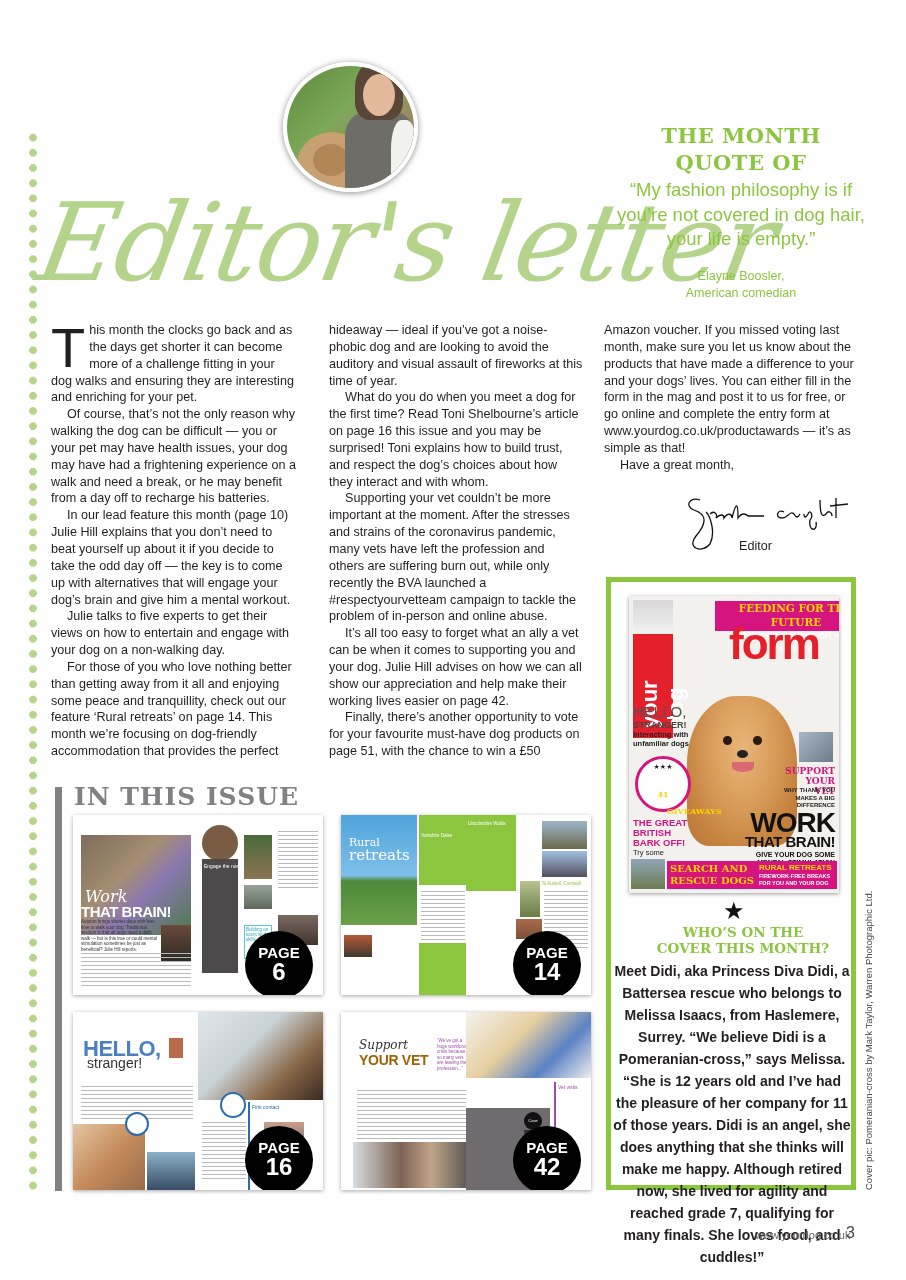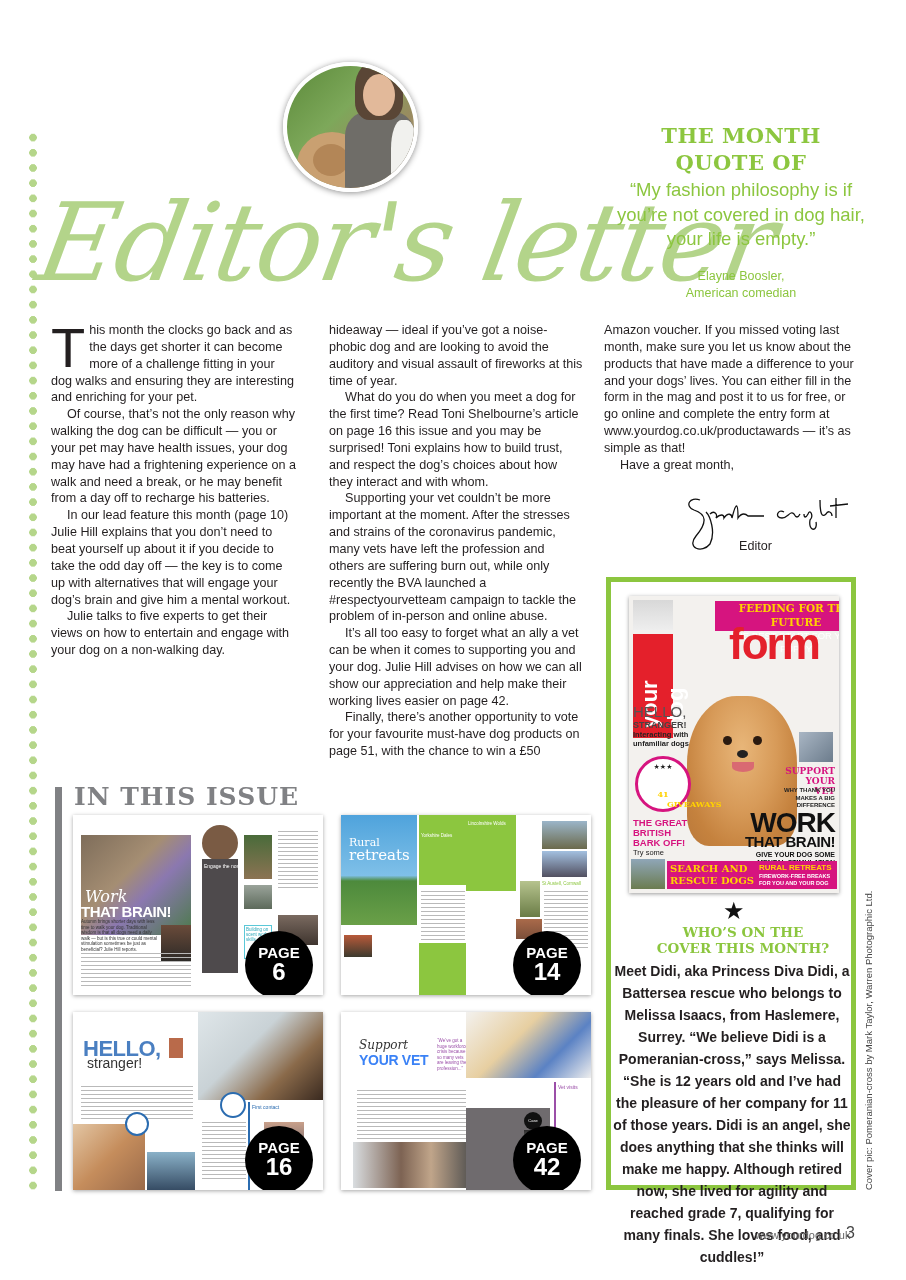--- a/index.html
+++ b/index.html
@@ -122,20 +122,21 @@
     <div>Elayne Boosler,</div>
     <div>American comedian</div>
   </div>
 </div>
 
 <div class="col col1">
   <p class="first"><span class="dropcap">T</span><span>his month the clocks go back and as the days get shorter it can become more of a challenge fitting in your dog walks and ensuring they are interesting and enriching for your pet.</span></p>
   <p>Of course, that’s not the only reason why walking the dog can be difficult — you or your pet may have health issues, your dog may have had a frightening experience on a walk and need a break, or he may benefit from a day off to recharge his batteries.</p>
   <p>In our lead feature this month (page 10) Julie Hill explains that you don’t need to beat yourself up about it if you decide to take the odd day off — the key is to come up with alternatives that will engage your dog’s brain and give him a mental workout.</p>
   <p>Julie talks to five experts to get their views on how to entertain and engage with your dog on a non-walking day.</p>
+  <p>For those of you who love nothing better than getting away from it all and enjoying some peace and tranquillity, check out our feature ‘Rural retreats’ on page 14. This month we’re focusing on dog-friendly accommodation that provides the perfect</p>
 </div>
 
 <div class="col col2">
   <p class="first">hideaway — ideal if you’ve got a noise-phobic dog and are looking to avoid the auditory and visual assault of fireworks at this time of year.</p>
   <p>What do you do when you meet a dog for the first time? Read Toni Shelbourne’s article on page 16 this issue and you may be surprised! Toni explains how to build trust, and respect the dog’s choices about how they interact and with whom.</p>
   <p>Supporting your vet couldn’t be more important at the moment. After the stresses and strains of the coronavirus pandemic, many vets have left the profession and others are suffering burn out, while only recently the BVA launched a #respectyourvetteam campaign to tackle the problem of in-person and online abuse.</p>
   <p>It’s all too easy to forget what an ally a vet can be when it comes to supporting you and your dog. Julie Hill advises on how we can all show our appreciation and help make their working lives easier on page 42.</p>
   <p>Finally, there’s another opportunity to vote for your favourite must-have dog products on page 51, with the chance to win a £50</p>
 </div>
 
@@ -231,21 +232,21 @@
   </div>
   <div class="badge" style="left:172px; top:114px;">
     <span class="b1">PAGE</span>
     <span class="b2">16</span>
   </div>
 </div>
 
 <div class="spread" style="left:341px; top:1012px; width:250px; height:178px;">
   <div class="pg" style="left:8px; width:125px; background:#fff;">
     <div style="position:absolute;left:10px;top:26px;font-family:'DejaVu Serif',serif;font-style:italic;font-size:12px;color:#333;">Support</div>
-    <div style="position:absolute;left:10px;top:40px;font-weight:bold;font-size:14px;color:#3b82f6;letter-spacing:-0.3px;">YOUR VET</div>
+    <div style="position:absolute;left:10px;top:40px;font-weight:bold;font-size:14px;color:#a16207;letter-spacing:-0.3px;">YOUR VET</div>
     <div style="position:absolute;left:88px;top:26px;width:34px;height:40px;font-size:4.5px;color:#9b4fa8;line-height:5.5px;">“We’ve got a huge workforce crisis because so many vets are leaving the profession...”</div>
     <div class="txtlines" style="left:8px;top:78px;width:112px;height:50px;"></div>
     <div style="position:absolute;left:4px;top:130px;width:120px;height:46px;background:linear-gradient(90deg,#d9dde0,#7d6353 40%,#c0a58a 65%,#4d4d4d);"></div>
   </div>
   <div class="pg" style="left:125px; width:125px; background:#fff;">
     <div style="position:absolute;left:0;top:0;width:125px;height:66px;background:linear-gradient(135deg,#f3f1ee,#e7cfa1 40%,#5b82c4 70%,#eee);"></div>
     <div style="position:absolute;left:0;top:96px;width:84px;height:82px;background:#6f6b6e;"></div>
     <div style="position:absolute;left:58px;top:100px;width:18px;height:18px;border-radius:50%;background:#111;color:#fff;font-size:4px;text-align:center;line-height:18px;">Case study</div>
     <div style="position:absolute;left:58px;top:118px;width:22px;height:28px;background:linear-gradient(#2b2a2a,#f0ede8);"></div>
     <div style="position:absolute;left:88px;top:70px;width:37px;height:108px;border-left:2px solid #9b4fa8;"></div>
@@ -275,21 +276,21 @@
       <div class="eye2"></div>
       <div class="nose"></div>
       <div class="tongue"></div>
     </div>
     <div class="c-hello">HELLO,</div>
     <div class="c-stranger">STRANGER!</div>
     <div class="c-inter" style="width:56px;">Interacting with unfamiliar dogs</div>
     <div class="giveaway">
       <span class="gs" style="margin-top:4px;">★★★</span>
       <span class="g1" style="margin-top:18px;">41</span>
-      <span class="g1" style="margin-top:0;padding-left:29px;">GIVEAWAYS</span>
+      <span class="g1" style="margin-top:7px;padding-left:29px;">GIVEAWAYS</span>
     </div>
     <div class="c-bark" style="width:60px;">THE GREAT BRITISH BARK OFF!</div>
     <div class="c-bark2" style="width:50px;">Try some canine cookery</div>
     <div class="thumb-vet"></div>
     <div class="c-vet" style="width:50px;">SUPPORT YOUR VET</div>
     <div class="c-vet2" style="width:52px;">WHY THANK YOU MAKES A BIG DIFFERENCE</div>
     <div class="c-work">WORK</div>
     <div class="c-brain">THAT BRAIN!</div>
     <div class="c-stim" style="width:90px;">GIVE YOUR DOG SOME MENTAL STIMULATION</div>
     <div class="thumb-heli"></div>

